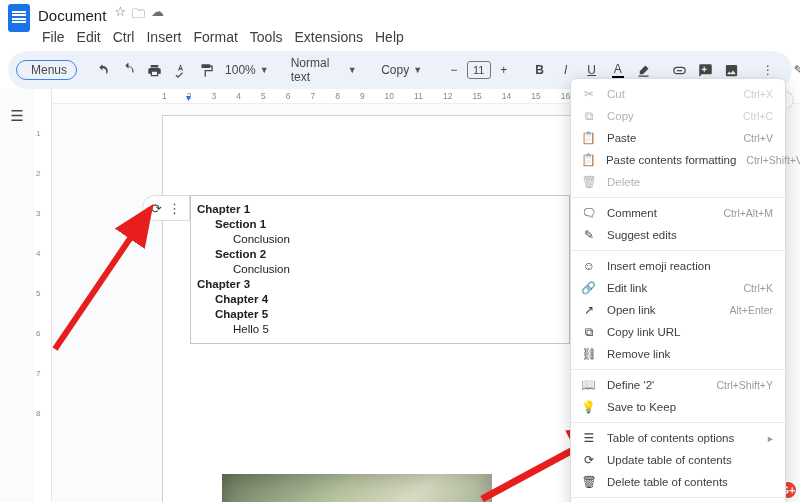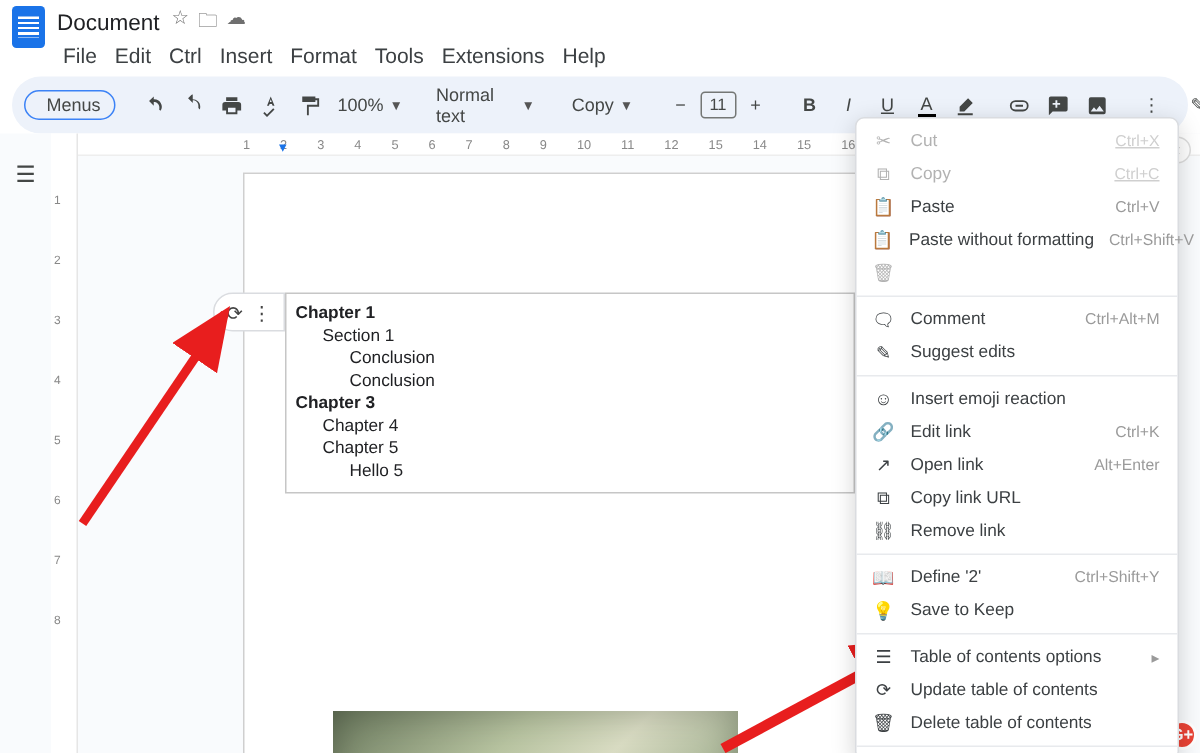--- a/index.html
+++ b/index.html
@@ -43,38 +43,38 @@
   .left-rail{width:34px;display:flex;flex-direction:column;align-items:center;padding-top:18px;gap:8px;color:var(--icon);}
   .vruler{width:18px;background:#fff;border-right:1px solid #e6e6e6;position:relative;font-size:8px;color:#888;}
   .vruler .tick{position:absolute;left:2px;}
   .canvas-wrap{flex:1;position:relative;overflow:hidden;}
   .hruler{height:15px;background:#fff;border-bottom:1px solid #eee;display:flex;align-items:center;gap:20px;padding-left:110px;font-size:8.5px;color:#888;position:relative;}
   .hruler .marker{position:absolute;top:3px;color:#1a73e8;font-size:10px;}
   .page{position:absolute;left:110px;top:26px;width:540px;height:540px;background:#fff;border:1px solid #cfcfcf;}
   .toc-handle{position:absolute;left:90px;top:106px;width:48px;height:26px;background:#fff;border:1px solid #dadce0;border-radius:13px 0 0 13px;display:flex;align-items:center;justify-content:center;gap:6px;color:#444;font-size:13px;}
   .toc-box{position:absolute;left:138px;top:106px;width:380px;border:1px solid #c6c6c6;background:#fff;padding:6px 8px 6px 6px;font-size:11.5px;line-height:15px;color:#202124;}
   .toc-box .h1{font-weight:bold;}
-  .toc-box .h2{padding-left:18px;}
+  .toc-box .h2{padding-left:18px;font-weight:bold;}
   .toc-box .h3{padding-left:36px;}
   .doc-image{position:absolute;left:170px;top:385px;width:270px;height:120px;background:
     linear-gradient(135deg,#6b7a5e 0%,#b7c3a0 35%,#d9dcc3 55%,#9fae8e 80%,#6b7b61 100%);
     box-shadow:inset 0 0 25px rgba(0,0,0,.25);}
   
   .arrow{position:absolute;pointer-events:none;}
   .arrow svg{overflow:visible;}
 
   
   .ctx{position:absolute;right:14px;top:78px;width:216px;background:#fff;border:1px solid #dadce0;
     border-radius:6px;box-shadow:0 4px 16px rgba(0,0,0,.18);font-size:11.5px;color:#3c4043;padding:4px 0;z-index:20;}
   .ctx-item{display:flex;align-items:center;gap:10px;padding:4px 12px 4px 10px;white-space:nowrap;}
   .ctx-item.disabled{color:#b2b2b2;}
   .ctx-item .ico{width:16px;display:flex;justify-content:center;color:inherit;font-size:12px;}
   .ctx-item .lbl{flex:1;}
   .ctx-item .sc{font-size:10.5px;color:#9a9a9a;}
-  .ctx-item.disabled .sc{color:#cfcfcf;text-decoration:underline;}
+  .ctx-item.disabled .sc{color:#cfcfcf;}
   .ctx-sep{height:1px;background:#e8eaed;margin:4px 0;}
 
   .chev{position:absolute;top:4px;width:18px;height:18px;border-radius:50%;background:#fff;border:1px solid #ddd;display:flex;align-items:center;justify-content:center;font-size:11px;color:#555;}
 
   .badge{position:absolute;right:2px;bottom:2px;width:20px;height:20px;border-radius:50%;background:#ea4335;color:#fff;font-size:11px;font-weight:bold;display:flex;align-items:center;justify-content:center;border:2px solid #fff;}
 </style>
 </head>
 <body>
 
 <div class="titlebar">
@@ -234,20 +234,21 @@
 
     <div class="toc-handle">
       <span>⟳</span>
       <span>⋮</span>
     </div>
 
     <div class="toc-box" id="toc-box">
         <div class="h1">Chapter 1</div>
         <div class="h2">Section 1</div>
         <div class="h3">Conclusion</div>
+        <div class="h2">Section 2</div>
         <div class="h3">Conclusion</div>
         <div class="h1">Chapter 3</div>
         <div class="h2">Chapter 4</div>
         <div class="h2">Chapter 5</div>
         <div class="h3">Hello 5</div>
       </div>
 
     <div class="doc-image"></div>
 
     <div class="arrow" style="left:-12px;top:90px;">
@@ -286,25 +287,26 @@
       <span class="lbl">Copy</span>
       <span class="sc">Ctrl+C</span>
     </div>
     <div class="ctx-item">
       <span class="ico">📋</span>
       <span class="lbl">Paste</span>
       <span class="sc">Ctrl+V</span>
     </div>
     <div class="ctx-item">
       <span class="ico">📋</span>
-      <span class="lbl">Paste without formatting</span>
+      <span class="lbl">Paste contents formatting</span>
       <span class="sc">Ctrl+Shift+V</span>
     </div>
     <div class="ctx-item disabled">
       <span class="ico">🗑</span>
+      <span class="lbl">Delete</span>
     </div>
     <div class="ctx-sep"></div>
     <div class="ctx-item">
       <span class="ico">🗨</span>
       <span class="lbl">Comment</span>
       <span class="sc">Ctrl+Alt+M</span>
     </div>
     <div class="ctx-item">
       <span class="ico">✎</span>
       <span class="lbl">Suggest edits</span>

